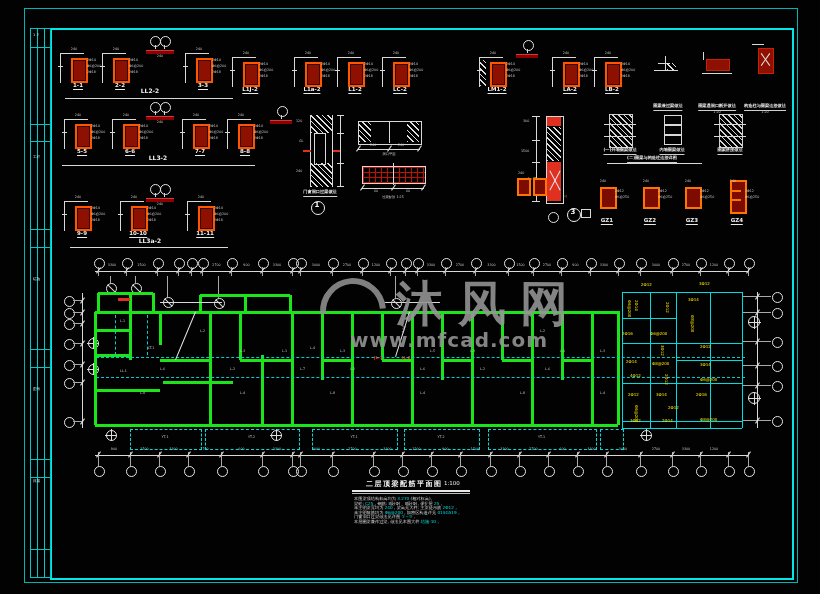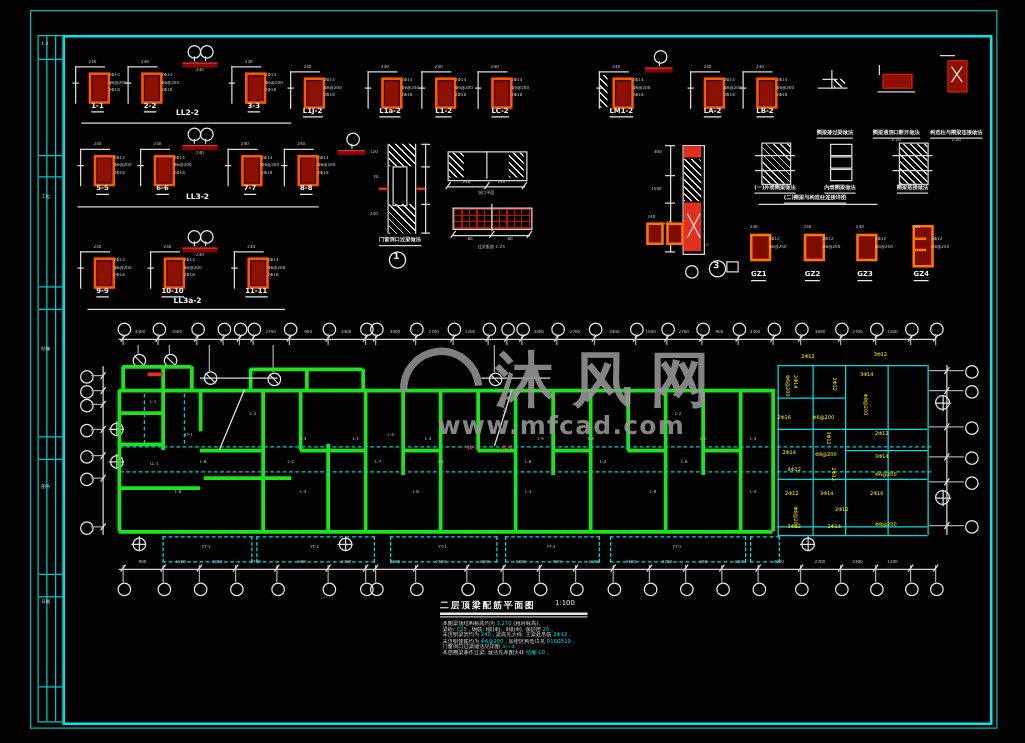--- a/index.html
+++ b/index.html
@@ -765,21 +765,21 @@
       <div class="abs yl" style="left: 700px; top: 418px;">Φ8@200</div>
     </div>
 
   <div class="wm">
     <span class="wm-arc"></span>
     <span class="wm-brand">沐风网</span>
     <div class="wm-url">www.mfcad.com</div>
   </div>
 
   <div class="abs" style="left:352px;top:479px;z-index:6;">
-    <span class="abs tb-title" style="left:0;top:0;">二层顶梁配筋平面图</span>
+    <span class="abs tb-title" style="left:14px;top:0;">二层顶梁配筋平面图</span>
     <span class="abs tb-scale" style="left:92px;top:1px;">1:100</span>
     <div class="abs" style="left:0;top:11px;width:118px;height:1.6px;background:#e8e8e8;"></div>
     <div class="abs" style="left:0;top:14px;width:118px;height:0.8px;background:#bdbdbd;"></div>
     <div class="abs" id="notes" style="left:2px;top:18px;">
         <div class="note"><span class="nw">本图梁顶结构标高均为 </span><span class="nc">3.270</span><span class="nw"> (相对标高)。</span></div>
         <div class="note"><span class="nw">梁砼: </span><span class="nc">C25</span><span class="nw"> , 钢筋: Ⅰ级(Φ)、Ⅱ级(Φ), 保护层 </span><span class="nc">25</span><span class="nw"> 。</span></div>
         <div class="note"><span class="nw">未注明梁宽均为 </span><span class="nc">240</span><span class="nw"> , 梁高见大样; 主梁处吊筋 </span><span class="nc">2Φ12</span><span class="nw"> 。</span></div>
         <div class="note"><span class="nw">未注明箍筋均为 </span><span class="nc">Φ6@200</span><span class="nw"> , 加密区构造详见 </span><span class="nc">01SG519</span><span class="nw"> 。</span></div>
         <div class="note"><span class="nw">门窗洞口过梁做法见详图 </span><span class="nc">①~③</span><span class="nw"> 。</span></div>
         <div class="note"><span class="nw">本层圈梁兼作过梁,  做法见本图大样  </span><span class="nc">结施-10</span><span class="nw"> 。</span></div>

